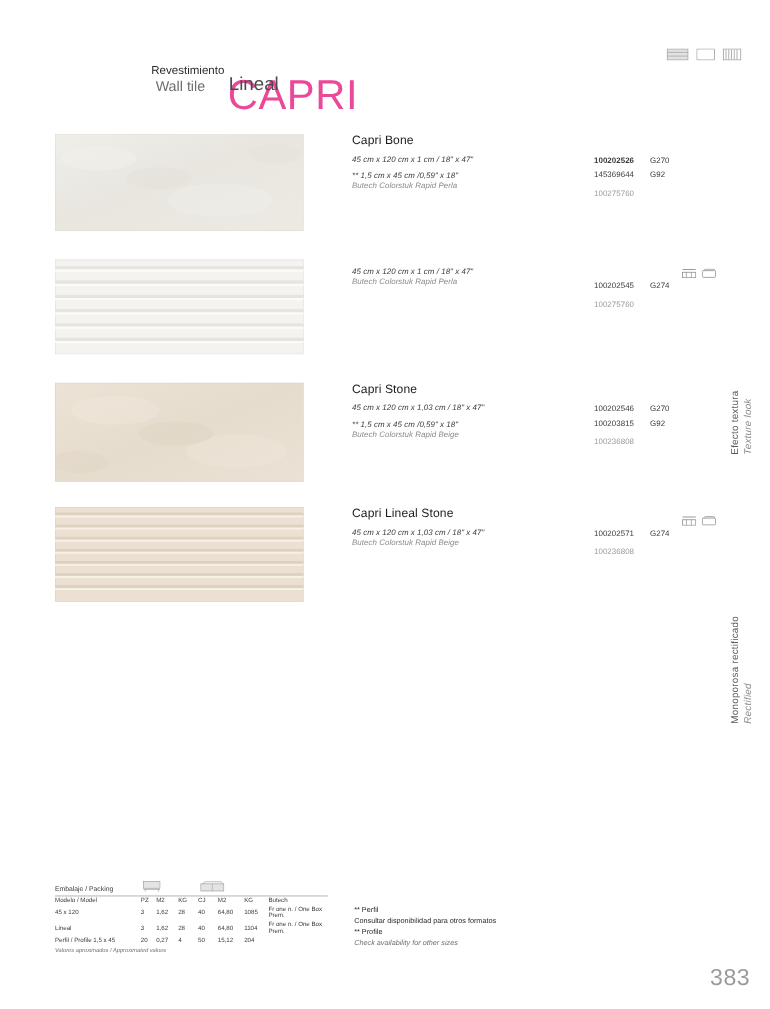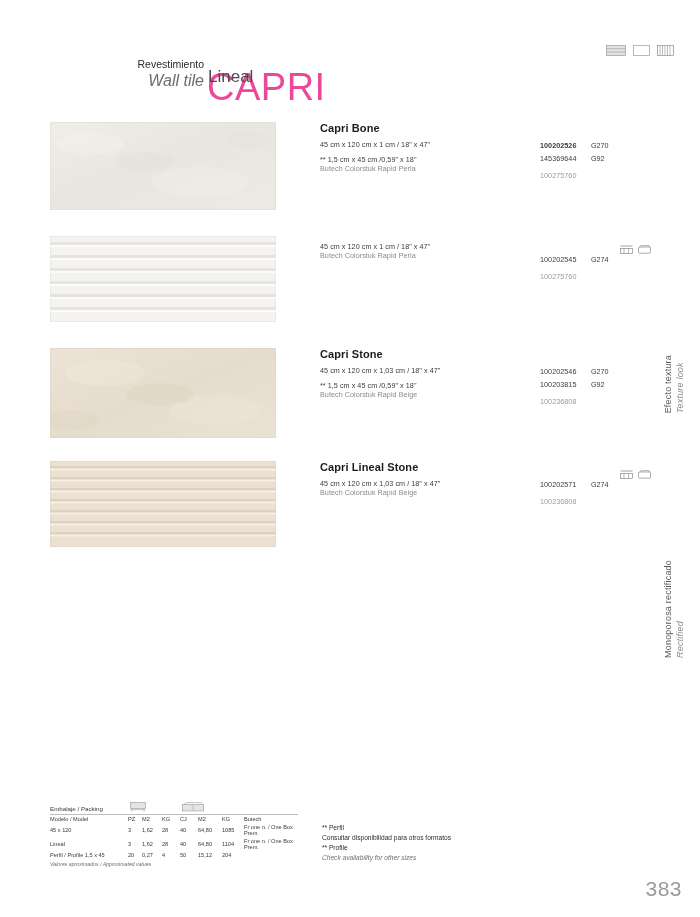--- a/index.html
+++ b/index.html
@@ -12,43 +12,43 @@
     overflow:hidden;
   }
   .page{position:absolute;inset:0;}
 
   
   .hdr-sub{
     position:absolute;left:124px;top:58px;width:80px;text-align:right;
     line-height:1.25;
   }
   .hdr-sub .es{font-size:10.5px;color:#2b2b2b;}
-  .hdr-sub .en{font-size:16px;color:#6d6d6d;font-style:italic;}
+  .hdr-sub .en{font-size:13px;color:#6d6d6d;text-align:center;}
   .hdr-title{
     position:absolute;left:207px;top:26px;
     font-size:38px;letter-spacing:0.5px;color:#ec4899;font-weight:400;margin-top:40px;
   }
   .hdr-line2{
     position:absolute;left:208px;top:67px;
     font-size:17px;color:#4a4a4a;font-weight:400;
   }
 
   
   .hdr-icons{position:absolute;right:26px;top:42px;display:flex;gap:7px;align-items:flex-end;}
   .ic{display:block;}
 
   
   .row{position:absolute;left:50px;}
   .swatch{
     position:absolute;left:0;top:0;
     width:226px;border:0;
   }
   .info{position:absolute;left:270px;top:0;width:330px;}
-  .pname{font-size:11px;font-weight:700;color:#1c1c1c;letter-spacing:.1px;}
-  .pline{font-size:7.2px;color:#3a3a3a;margin-top:6px;letter-spacing:.05px;}
+  .pname{font-size:11px;font-weight:400;color:#1c1c1c;letter-spacing:.1px;}
+  .pline{font-size:7.2px;color:#3a3a3a;margin-top:6px;letter-spacing:.05px;font-style:italic;}
   .pline.gray{color:#8a8a8a;margin-top:0;}
   .codes{position:absolute;left:490px;font-size:7.2px;color:#3a3a3a;letter-spacing:.05px;}
   .codes.gray{color:#9a9a9a;}
   .code2{position:absolute;left:541px;font-size:7.2px;color:#3a3a3a;}
   .rowicons{position:absolute;left:570px;top:-4px;display:flex;gap:5px;align-items:center;}
 
   
   .vlabel{
     position:absolute;right:14px;
     writing-mode:vertical-rl;transform:rotate(180deg);

